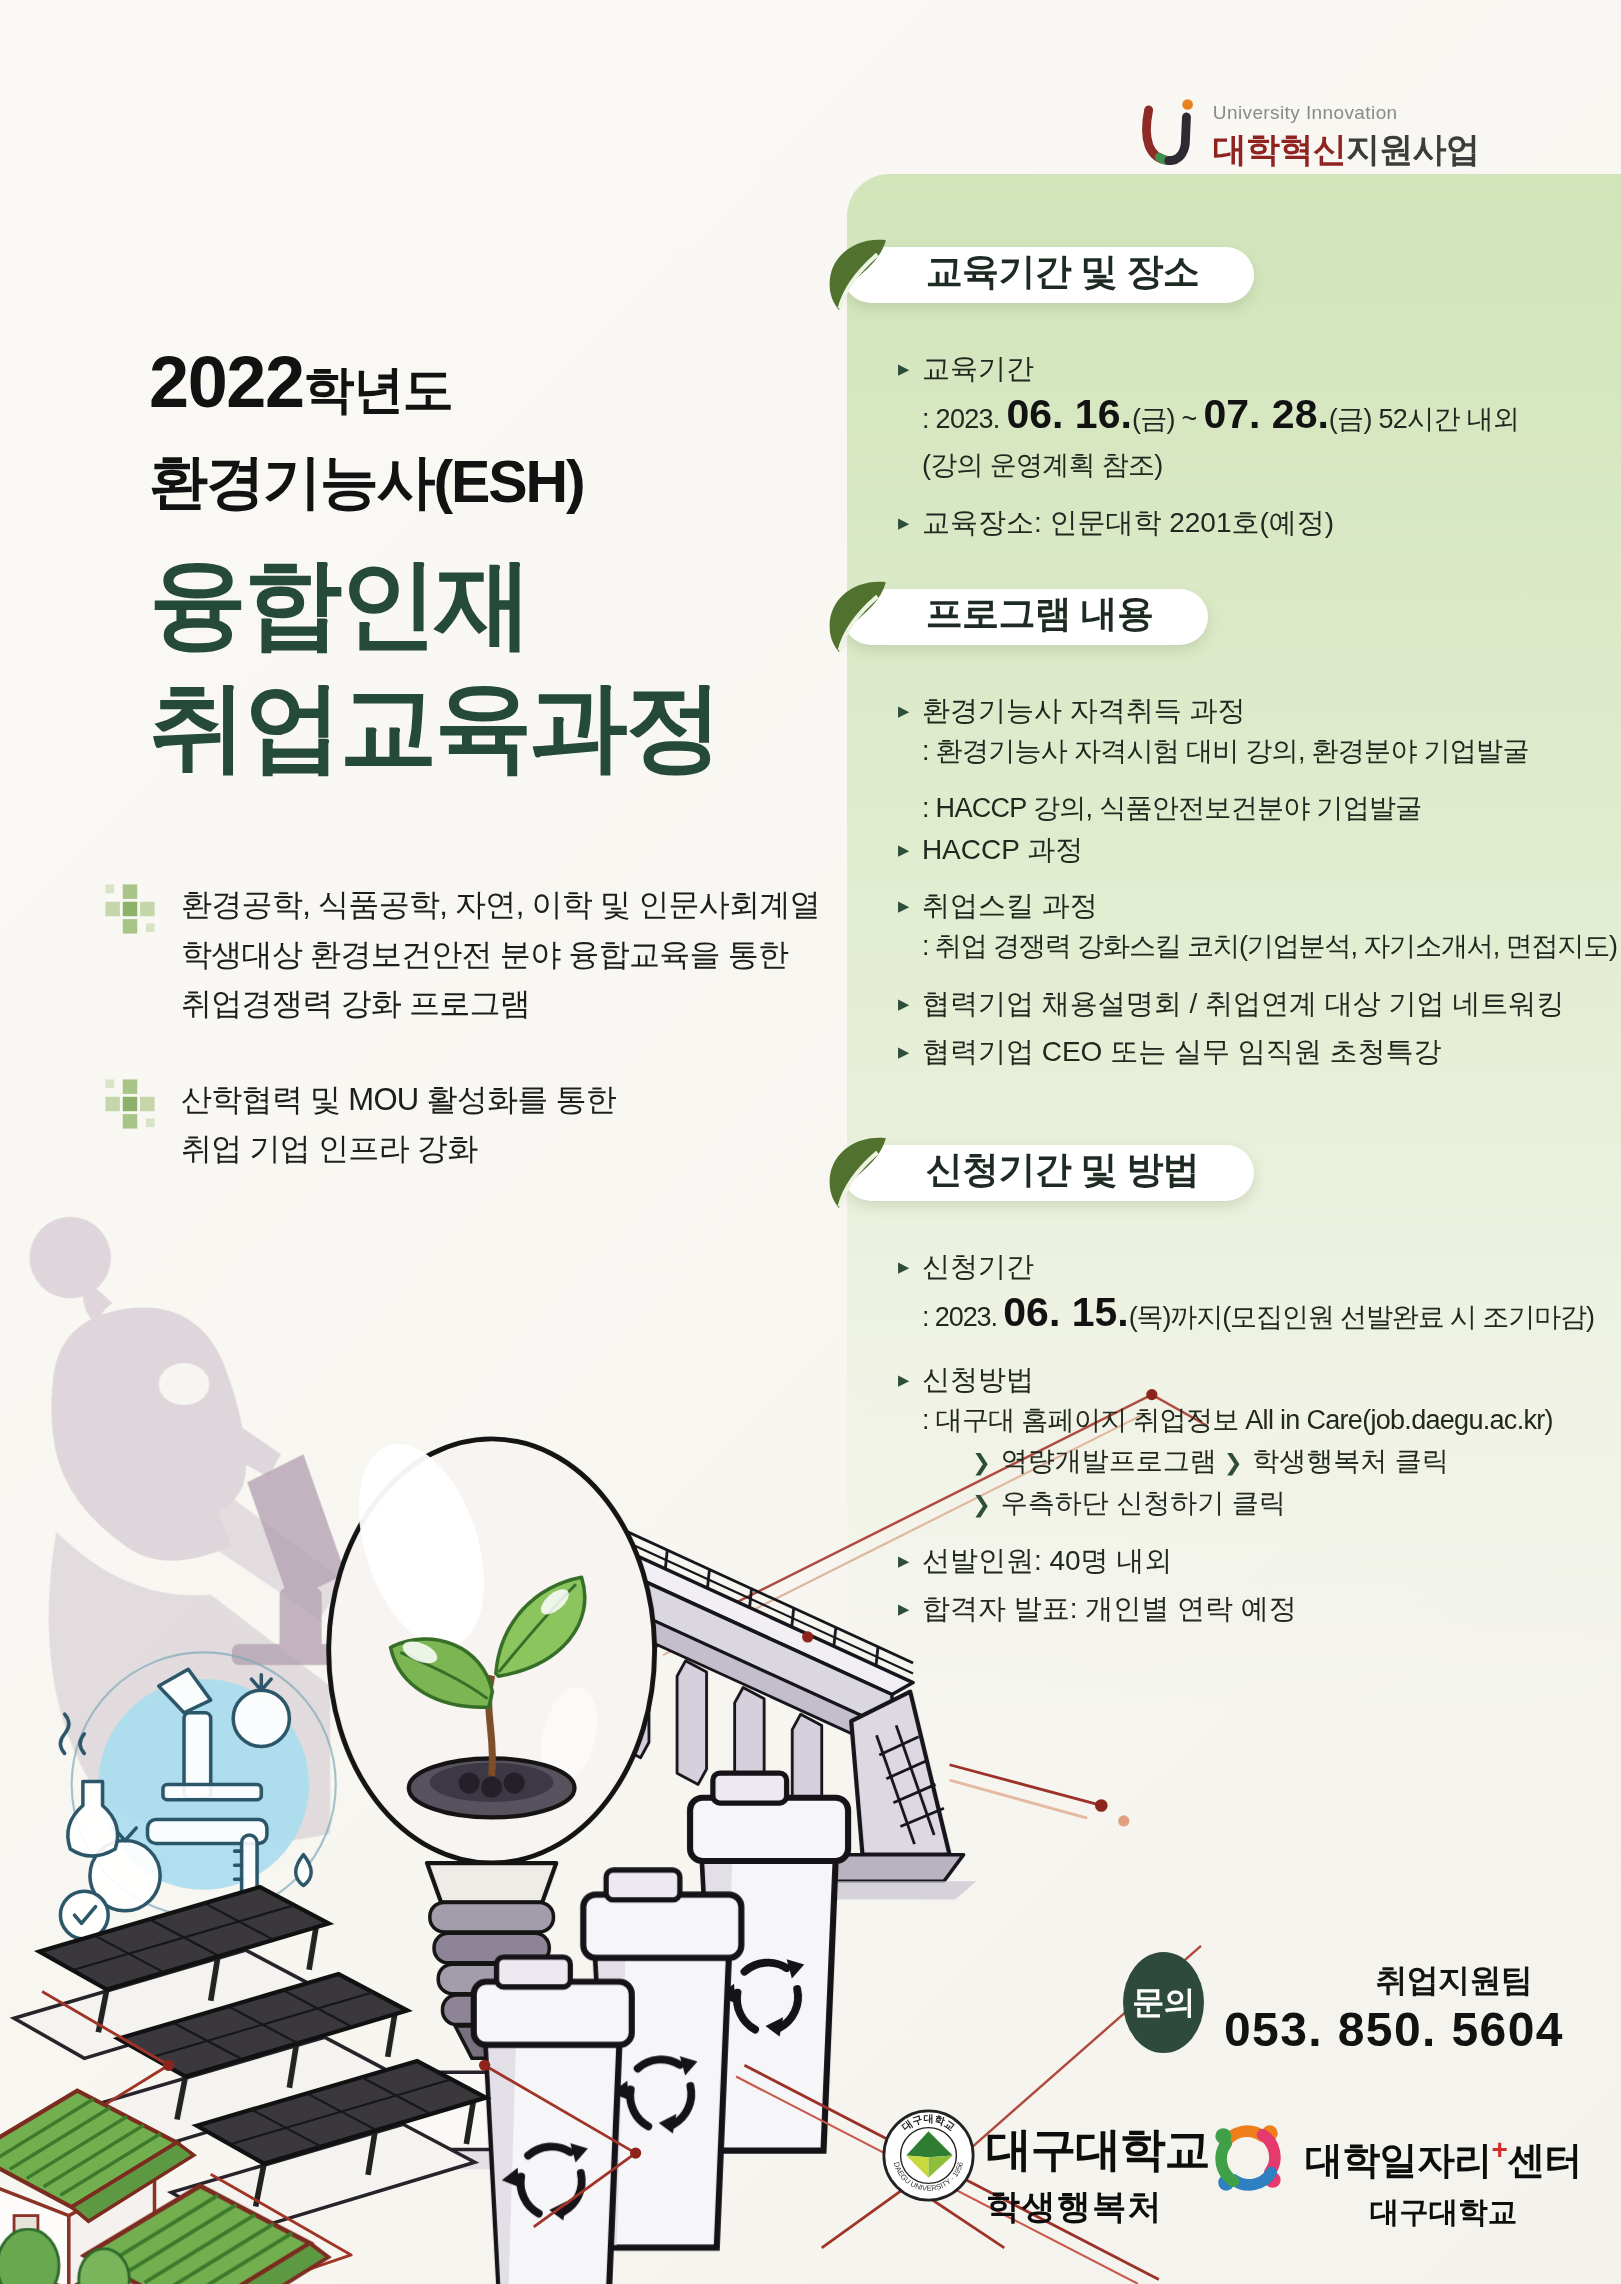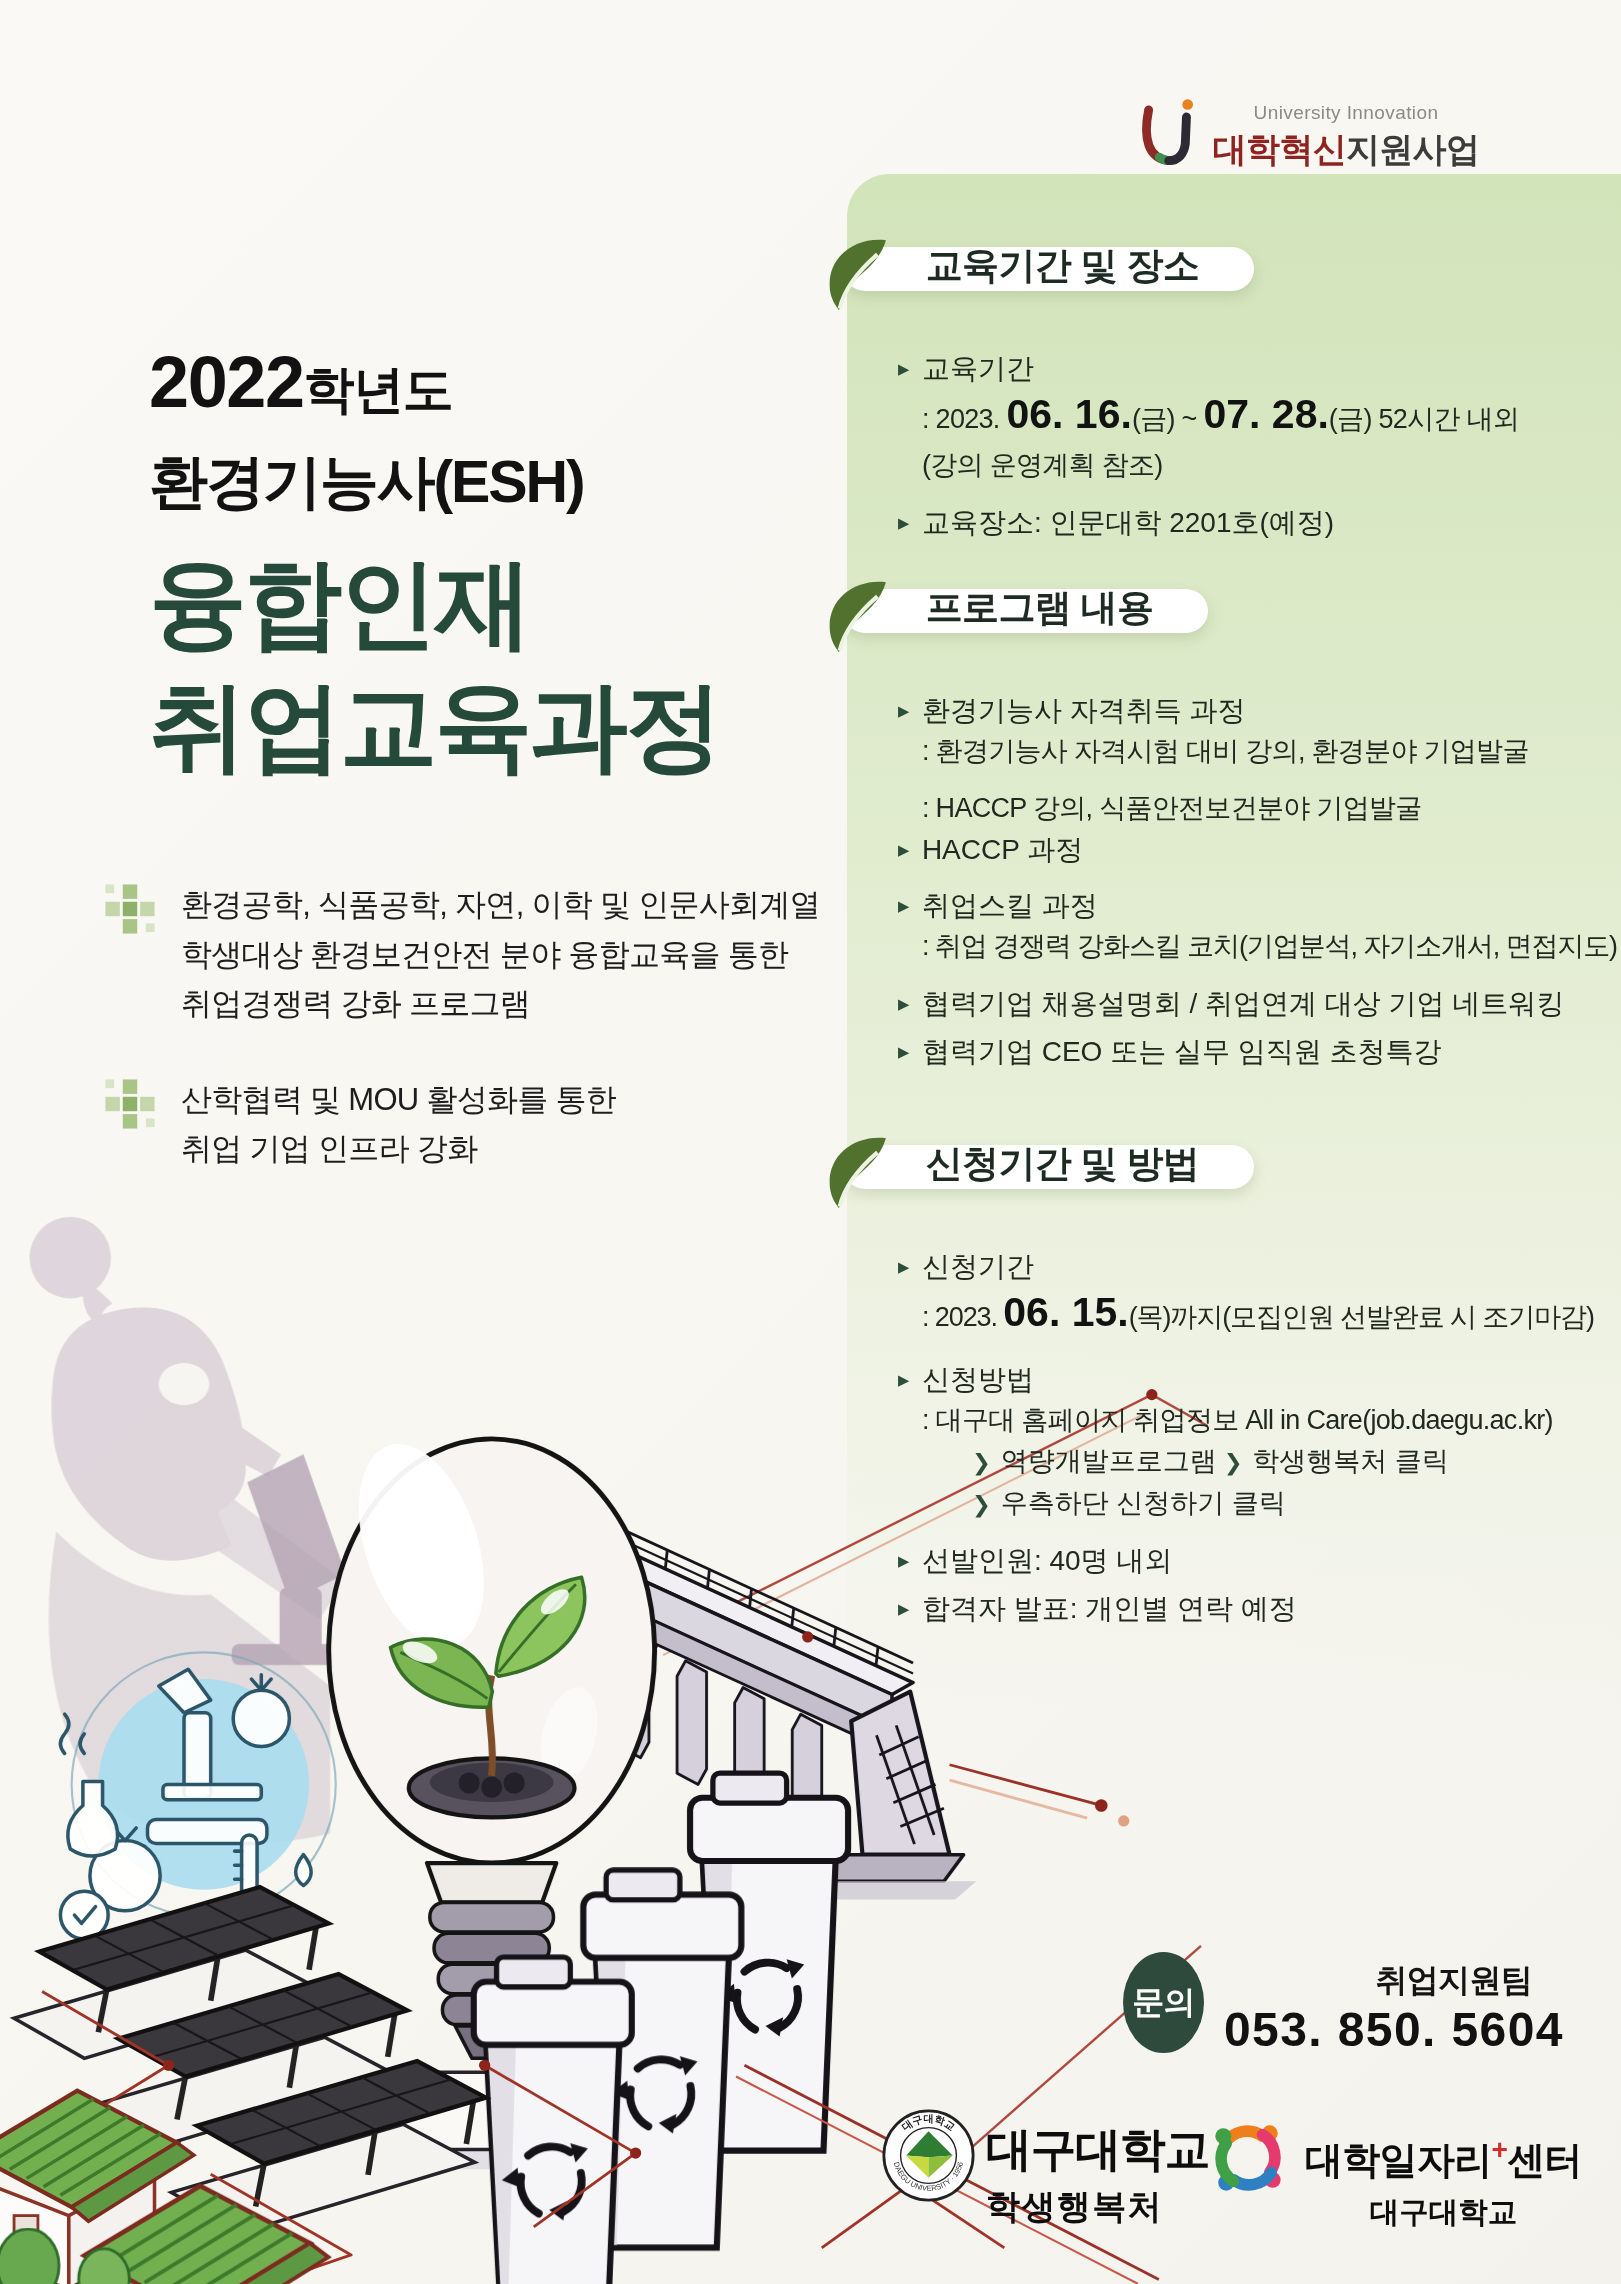--- a/index.html
+++ b/index.html
@@ -9,42 +9,42 @@
     font-family:"Liberation Sans","DejaVu Sans",sans-serif;color:#26312b;
   }
   
   .green-panel{
     position:absolute;left:847px;top:174px;width:774px;height:1532px;
     border-top-left-radius:42px;
     background:linear-gradient(180deg,#d2e4ba 0%,#d9e8c4 22%,#e3edd2 50%,#eef2e2 75%,rgba(247,247,243,0) 100%);
   }
   
   .top-logo{position:absolute;left:1138px;top:90px;display:flex;align-items:flex-end;gap:9.8px;}
-  .tl-text{padding-bottom:4.2px;text-align:center;}
+  .tl-text{padding-bottom:4.2px;}
   .tl-small{font-size:19px;color:#8a8a86;letter-spacing:0.4px;margin-bottom:2.8px;}
   .tl-big{font-size:34px;font-weight:bold;color:#3c3c3c;letter-spacing:-0.7px;}
   .tl-big .red{color:#8f2320;}
   
   .title-block{position:absolute;left:149px;top:341px;}
   .t-year{font-weight:bold;color:#121212;letter-spacing:-1.4px;}
   .t-year-num{font-size:72px;}
   .t-year-suf{font-size:51px;}
   .t-esh{margin-top:18px;font-size:59px;font-weight:bold;color:#121212;letter-spacing:-2.1px;}
   .t-main{margin-top:31px;font-size:98px;font-weight:800;color:#25493a;letter-spacing:-2.8px;line-height:1.0;}
   .t-main.second{margin-top:25px;}
   
   .intro{position:absolute;left:104px;top:880px;width:738px;}
   .intro-item{display:flex;gap:25px;margin-bottom:46px;}
   .plus-icon{flex:0 0 52px;width:52px;height:52px;margin-top:2.8px;}
   .intro-lines{font-size:31px;line-height:1.6;color:#1d1d1d;letter-spacing:-0.7px;}
   
   .sec{position:absolute;left:847px;width:774px;}
   .sec-head{position:relative;height:60px;}
   .pill{
-    position:absolute;left:-4.2px;top:0;height:44px;display:inline-flex;align-items:flex-end;
+    position:absolute;left:-4.2px;top:0;height:56px;display:inline-flex;align-items:flex-start;
     background:#ffffff;border-radius:34px;padding:0 55px 0 83px;
     box-shadow:0 5.6px 12.6px rgba(110,130,80,.22);
   }
   .pill-label{font-size:37px;font-weight:bold;color:#1d2b23;letter-spacing:-0.7px;white-space:nowrap;}
   .leaf-icon{position:absolute;left:-27px;top:-17px;width:83px;height:83px;transform:rotate(-6deg);}
   .sec-body{margin-top:41px;padding-left:51px;}
   .line{white-space:nowrap;font-size:27px;color:#20281f;line-height:41px;}
   .line .blt{color:#2c4e3a;font-size:22.5px;margin-right:12.6px;vertical-align:2.1px;}
   .line.lv1{font-size:28px;}
   .line.desc{padding-left:24px;letter-spacing:-0.7px;}

